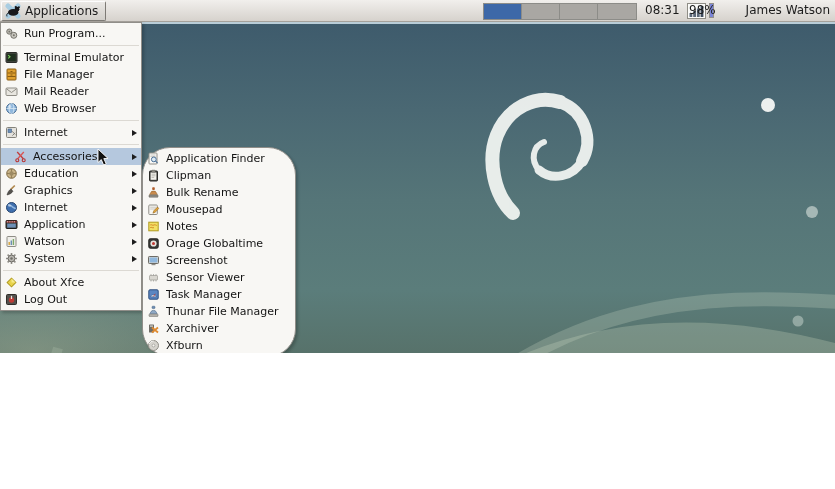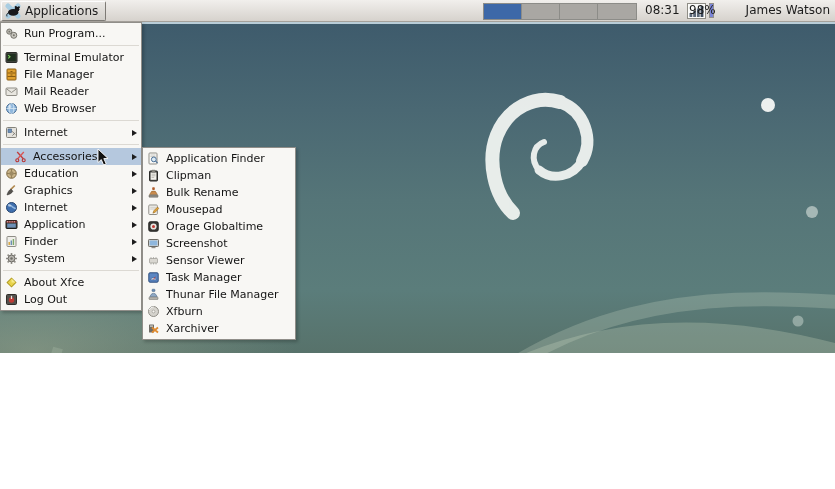--- a/index.html
+++ b/index.html
@@ -40,21 +40,21 @@
   #batt { position: absolute; left: 709px; top: 3px; width: 5px; height: 15px; border: 1px solid #93908b; background: #7b85d8; }
   #batt-pct { position: absolute; left: 689px; top: 3px; }
   #user { position: absolute; right: 5px; top: 3px; }
   
   .menu {
     position: absolute; background: #f8f7f4;
     border: 1px solid #908e89; box-shadow: 2px 2px 3px rgba(0,0,0,0.22);
     padding: 2px 0; font-size: 11px; color: #141414;
   }
   #apps-menu { left: 0; top: 22px; width: 142px; }
-  #acc-menu  { left: 142px; top: 147px; width: 154px; }
+  #acc-menu  { left: 142px; top: 147px; width: 154px; border-radius: 28px; }
   .mi { height: 17px; display: flex; align-items: center; gap: 6px; padding: 0 4px 0 4px; white-space: nowrap; }
   .mi.sel { background: #b5c8de; padding-left: 13px; }
   .mi .ic { width: 13px; height: 13px; flex: 0 0 13px; }
   .mi .ic svg { width: 13px; height: 13px; display: block; }
   .mi .lbl { flex: 1; overflow: hidden; }
   .arr { width: 0; height: 0; border-left: 5px solid #1d1d1d; border-top: 3.5px solid transparent; border-bottom: 3.5px solid transparent; margin-left: 2px; }
   .sep { height: 1px; background: #dcd9d3; margin: 3px 2px; }
   
   #dock {
     position: absolute; left: 291px; top: 447px; width: 252px; height: 42px;
@@ -253,21 +253,21 @@
     </div>
     <div class="mi">
       <span class="ic">
           <svg viewBox="0 0 13 13">
             <rect x="2" y="1.5" width="9" height="10" rx="0.8" fill="#efeee9" stroke="#8f8d86"></rect>
             <rect x="3.5" y="7" width="1.4" height="3" fill="#d6a23a"></rect>
             <rect x="5.6" y="5.5" width="1.4" height="4.5" fill="#6d8fb5"></rect>
             <rect x="7.7" y="4" width="1.4" height="6" fill="#7ca86b"></rect>
           </svg>
         </span>
-      <span class="lbl">Finder</span>
+      <span class="lbl">Watson</span>
       <span class="arr"></span>
     </div>
     <div class="mi">
       <span class="ic">
           <svg viewBox="0 0 13 13">
             <g stroke="#8e8c86" stroke-width="1.6">
               <line x1="6.5" y1="1" x2="6.5" y2="3"></line>
               <line x1="6.5" y1="10" x2="6.5" y2="12"></line>
               <line x1="1" y1="6.5" x2="3" y2="6.5"></line>
               <line x1="10" y1="6.5" x2="12" y2="6.5"></line>
@@ -348,20 +348,30 @@
             <line x1="3.2" y1="4.2" x2="9" y2="4.2" stroke="#b5b3ac" stroke-width="0.7"></line>
             <line x1="3.2" y1="6" x2="9" y2="6" stroke="#b5b3ac" stroke-width="0.7"></line>
             <path d="M10.6 4 L6.8 7.8 L5.9 10.2 L8.2 9.2 L11.8 5.6 Z" fill="#e0a33c" stroke="#8a5d12" stroke-width="0.5"></path>
           </svg>
         </span>
       <span class="lbl">Mousepad</span>
     </div>
     <div class="mi">
       <span class="ic">
           <svg viewBox="0 0 13 13">
+            <rect x="1.8" y="2.2" width="9.4" height="8.6" fill="#f2e065" stroke="#b09a1e"></rect>
+            <path d="M3.2 5 C4.5 4 5.5 6 7 5 C8.5 4 9 6 10 5.2" fill="none" stroke="#d98e2b"></path>
+            <path d="M3.2 7.6 C4.5 6.6 5.5 8.6 7 7.6" fill="none" stroke="#d98e2b"></path>
+          </svg>
+        </span>
+      <span class="lbl">Notes</span>
+    </div>
+    <div class="mi">
+      <span class="ic">
+          <svg viewBox="0 0 13 13">
             <rect x="1.8" y="1.8" width="9.4" height="9.4" rx="1.4" fill="#3a3a38" stroke="#1e1e1c"></rect>
             <circle cx="6.5" cy="6.5" r="3.1" fill="#e8e6e0"></circle>
             <circle cx="6.5" cy="6.5" r="1.5" fill="#c03a34"></circle>
           </svg>
         </span>
       <span class="lbl">Orage Globaltime</span>
     </div>
     <div class="mi">
       <span class="ic">
           <svg viewBox="0 0 13 13">
@@ -404,36 +414,36 @@
             <rect x="5" y="1.2" width="3" height="2.4" rx="0.8" fill="#6d8fb5" stroke="#3d5a7a" stroke-width="0.5"></rect>
             <path d="M4 6.8 C4 4.9 9 4.9 9 6.8 L10.2 8.6 L2.8 8.6 Z" fill="#8fa8c4" stroke="#3d5a7a" stroke-width="0.5"></path>
             <rect x="2" y="9.2" width="9" height="2.2" rx="0.5" fill="#b8b6b0" stroke="#5e5c56" stroke-width="0.5"></rect>
           </svg>
         </span>
       <span class="lbl">Thunar File Manager</span>
     </div>
     <div class="mi">
       <span class="ic">
           <svg viewBox="0 0 13 13">
+            <rect x="2" y="2.5" width="5" height="8" rx="0.6" fill="#6e6c66"></rect>
+            <rect x="3" y="3.5" width="3" height="1.2" fill="#d9d7d1"></rect>
+            <path d="M5 5.5 L11 10.5 M11 5.5 L5 10.5" stroke="#e08a2e" stroke-width="1.8" fill="none"></path>
+          </svg>
+        </span>
+      <span class="lbl">Xarchiver</span>
+    </div>
+    <div class="mi">
+      <span class="ic">
+          <svg viewBox="0 0 13 13">
             <circle cx="6.5" cy="6.5" r="5" fill="#d5d3cd" stroke="#8f8d86"></circle>
             <circle cx="6.5" cy="6.5" r="1.4" fill="#f7f6f2" stroke="#8f8d86" stroke-width="0.6"></circle>
             <path d="M2.2 5 A4.6 4.6 0 0 1 6.5 1.9" stroke="#ffffff" fill="none" opacity="0.8"></path>
           </svg>
         </span>
       <span class="lbl">Xfburn</span>
-    </div>
-    <div class="mi">
-      <span class="ic">
-          <svg viewBox="0 0 13 13">
-            <rect x="2" y="2.5" width="5" height="8" rx="0.6" fill="#6e6c66"></rect>
-            <rect x="3" y="3.5" width="3" height="1.2" fill="#d9d7d1"></rect>
-            <path d="M5 5.5 L11 10.5 M11 5.5 L5 10.5" stroke="#e08a2e" stroke-width="1.8" fill="none"></path>
-          </svg>
-        </span>
-      <span class="lbl">Xarchiver</span>
     </div>
   </div>
 
   <div id="dock">
     <div class="dock-item">
       <span>
           <svg viewBox="0 0 34 30">
             <path d="M8 6 L26 6 L31 22 L3 22 Z" fill="#b9bcb4" stroke="#4a4d58" stroke-width="1.6"></path>
             <path d="M10 8 L24 8 L27.5 19 L6.5 19 Z" fill="#9da79d"></path>
             <circle cx="5.5" cy="21.5" r="2.2" fill="#5e6270"></circle>

